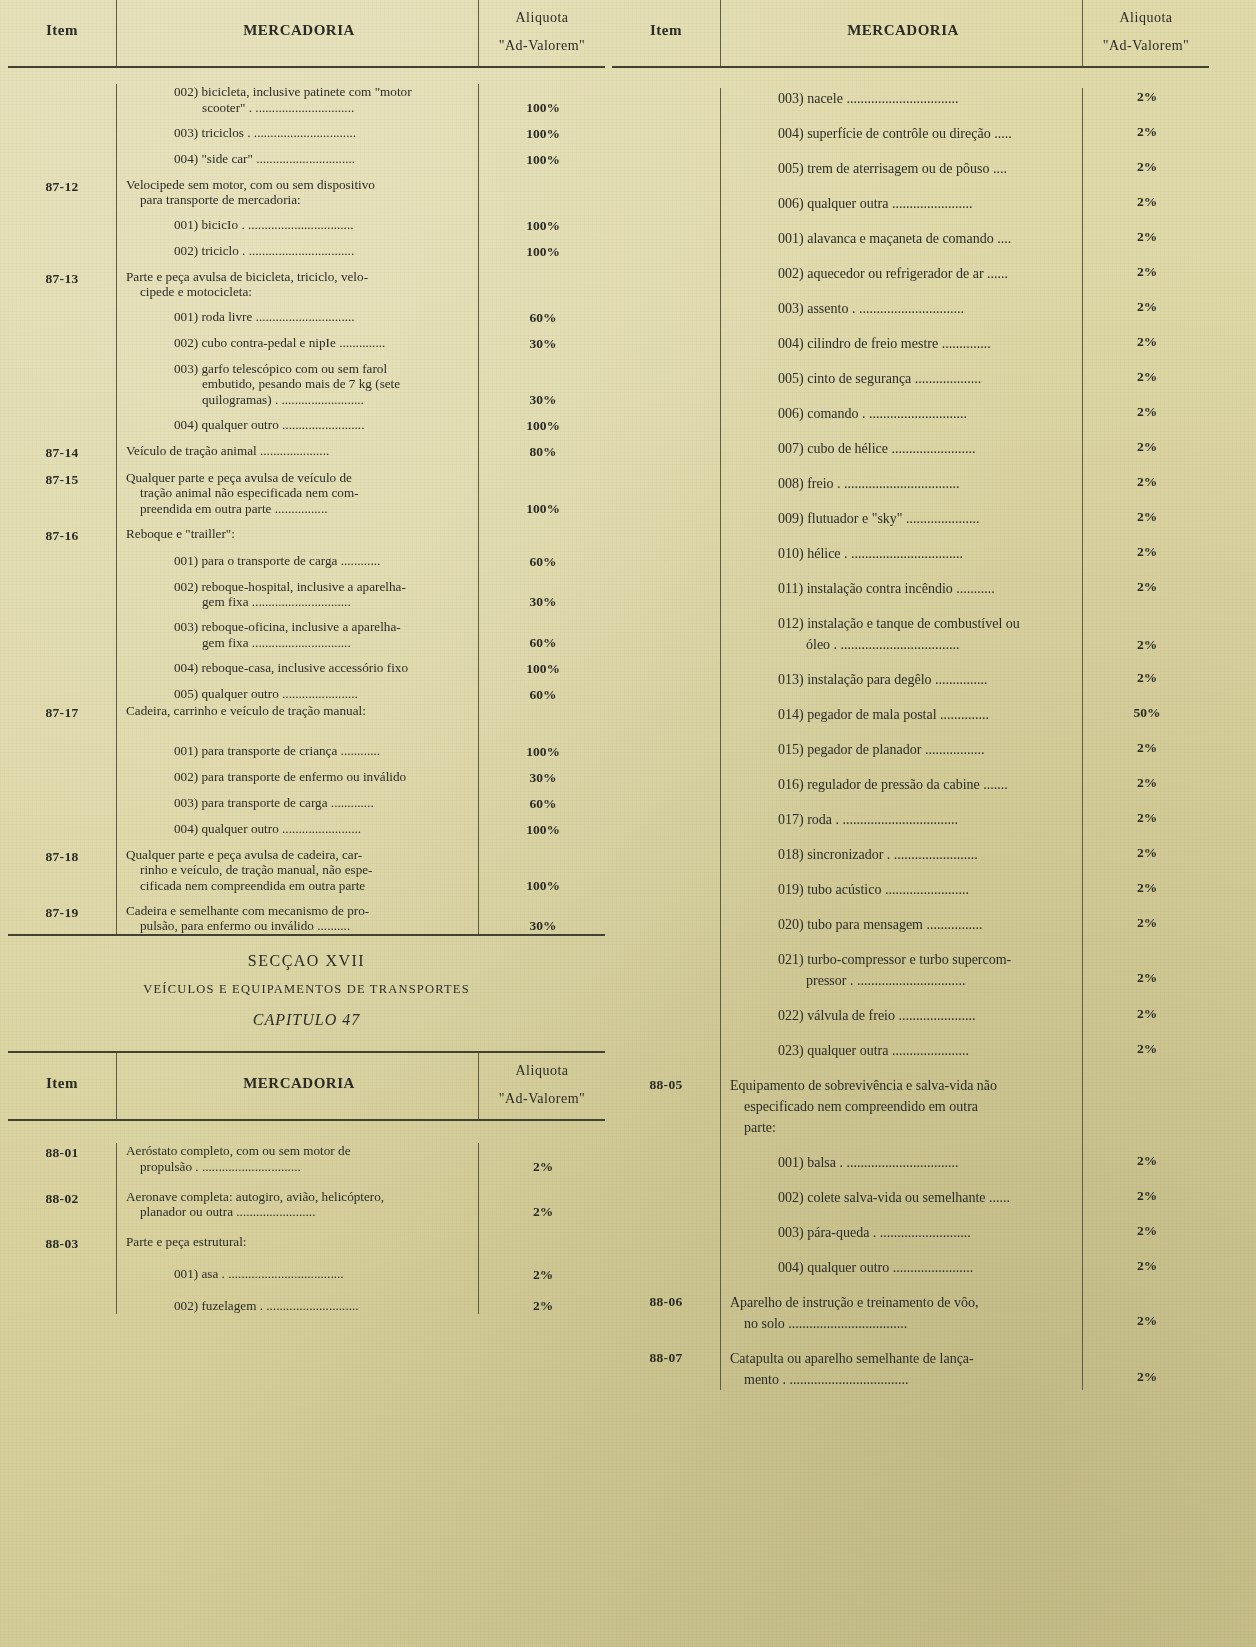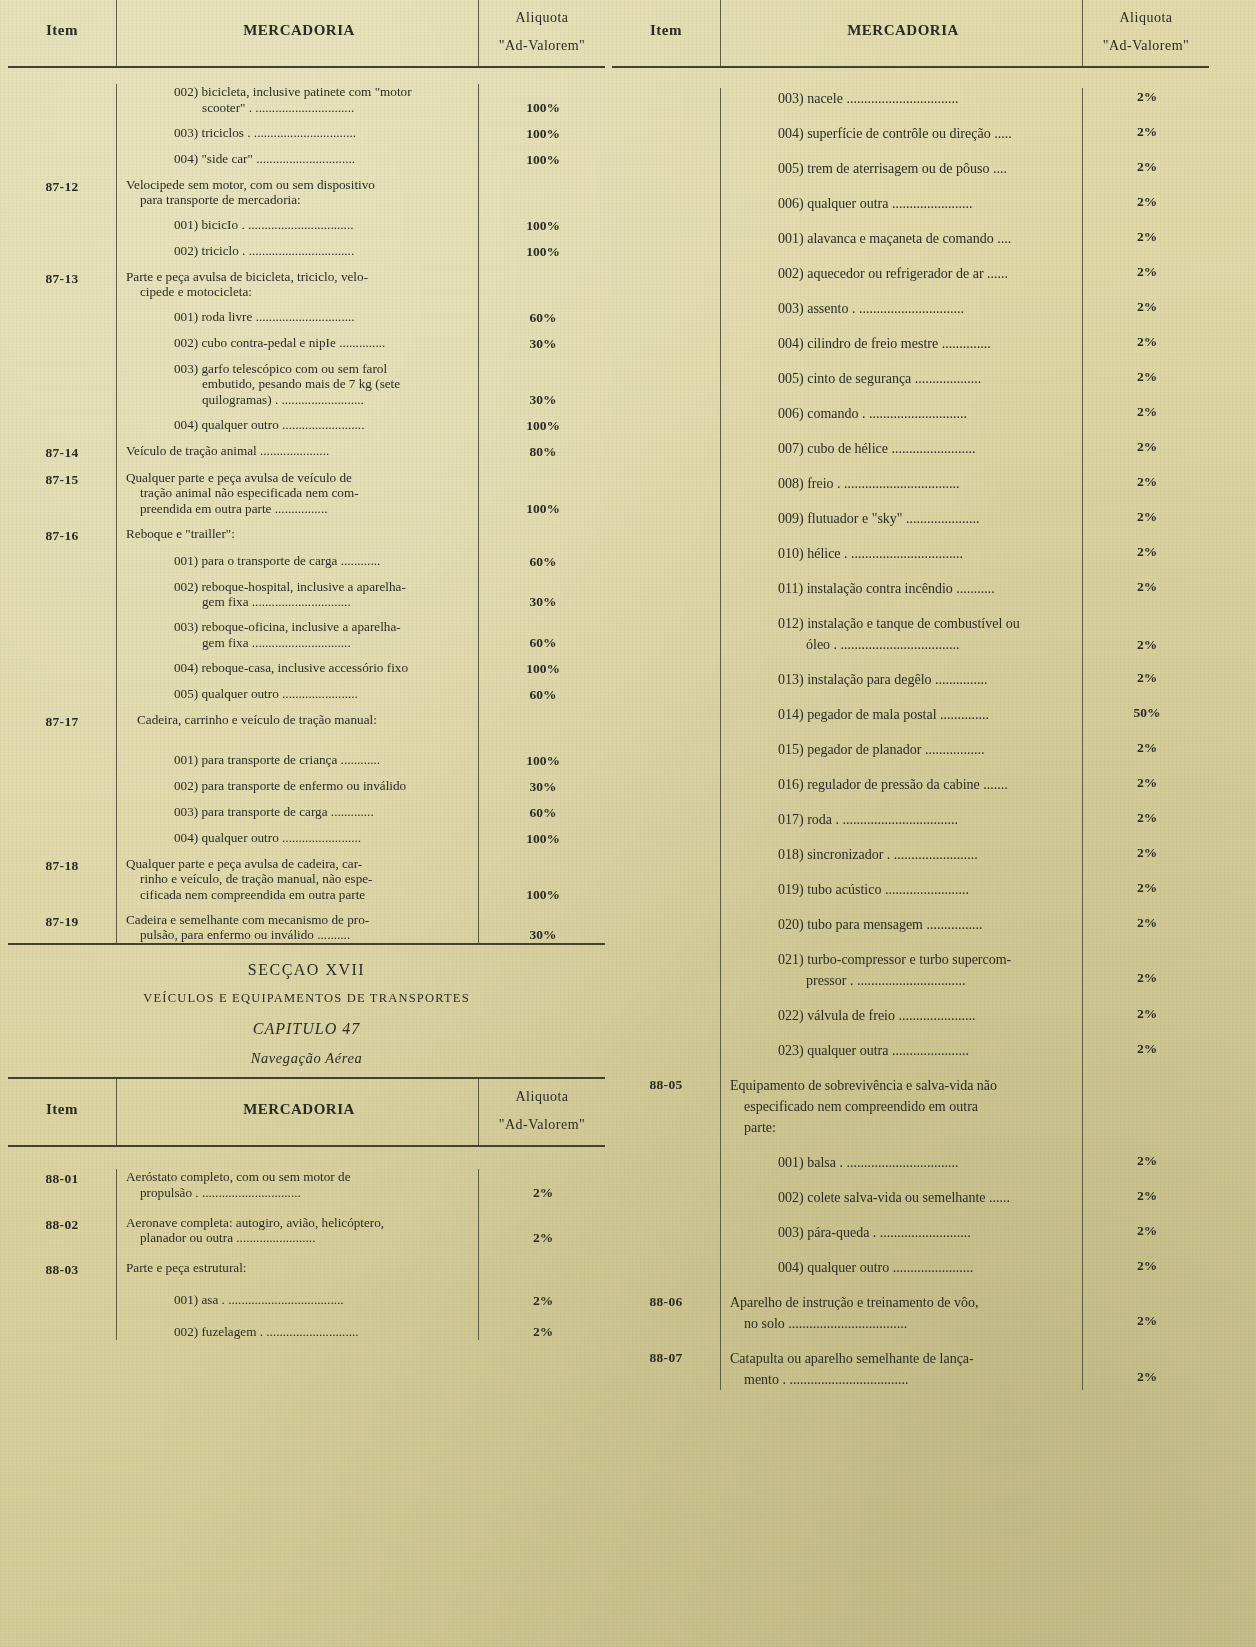--- a/index.html
+++ b/index.html
@@ -277,21 +277,21 @@
           </div>
           <div class="c-ali">100%</div>
         </div>
         <div class="row" style="margin-top: 9px;">
           <div class="c-item"></div>
           <div class="c-desc sub">
             <div>005) qualquer outro .......................</div>
           </div>
           <div class="c-ali">60%</div>
         </div>
-        <div class="row" style="margin-top: 9px; gap: 11px;">
+        <div class="row" style="">
           <div class="c-item">87-17</div>
           <div class="c-desc">
             <div>Cadeira, carrinho e veículo de tração manual:</div>
           </div>
           <div class="c-ali"></div>
         </div>
         <div class="row" style="margin-top: 22px;">
           <div class="c-item"></div>
           <div class="c-desc sub">
             <div>001) para transporte de criança ............</div>
@@ -336,21 +336,20 @@
           </div>
           <div class="c-ali" style="padding-top: 15.5px;">30%</div>
         </div>
       </div>
 
     <div class="rule"></div>
     <div class="section">
       <div class="s1">SECÇAO XVII</div>
       <div class="s2">VEÍCULOS E EQUIPAMENTOS DE TRANSPORTES</div>
       <div class="s3">CAPITULO 47</div>
-      <div class="s4">Navegação Aérea</div>
     </div>
     <div class="rule"></div>
 
     <div class="thead">
       <div class="cell th-item">Item</div>
       <div class="cell th-merc">MERCADORIA</div>
       <div class="cell th-ali">
         <span>Aliquota</span>
         <span class="l2">"Ad-Valorem"</span>
       </div>

